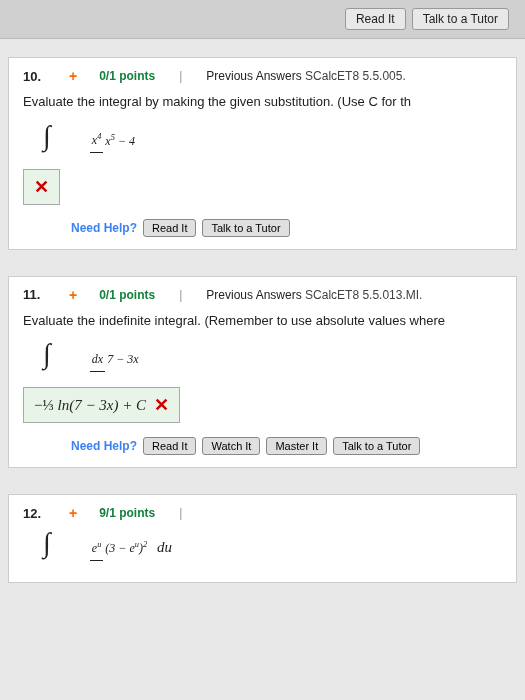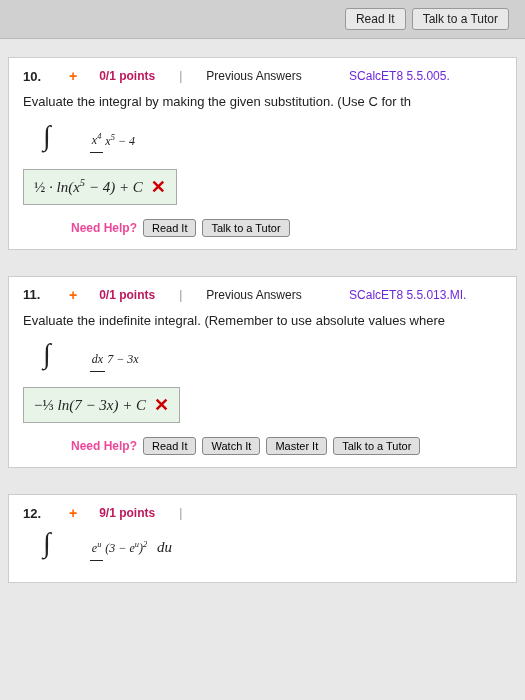--- a/index.html
+++ b/index.html
@@ -53,35 +53,34 @@
       min-width: 24px;
     }
 
     .plus-icon {
       color: #ff6600;
       font-weight: bold;
       font-size: 14px;
     }
 
     .points-label {
-      color: #be185d;
+      color: #15803d;
       font-weight: bold;
       font-size: 12px;
     }
 
     .sep {
       color: #999;
       margin: 0 2px;
     }
 
     .prev-answers {
-      color: #6d28d9;
+      color: #404040;
       font-size: 12px;
       text-decoration: none;
-      margin-left: 44px;
     }
 
     .question-text {
       font-size: 13px;
       margin-bottom: 10px;
       line-height: 1.5;
     }
 
     .math-display {
       font-size: 15px;
@@ -137,21 +136,21 @@
     }
 
     .need-help-row {
       display: flex;
       align-items: center;
       gap: 6px;
       margin-top: 8px;
     }
 
     .need-help-label {
-      color: #ec4899;
+      color: #3b82f6;
       font-weight: bold;
       font-size: 12px;
       padding-left: 48px;
     }
 
     .help-btn {
       background: #e0e0e0;
       border: 1px solid #888;
       border-radius: 3px;
       padding: 2px 8px;
@@ -200,24 +199,20 @@
   <div class="math-display">
     <span class="integral-sign">∫</span>
     <span class="fraction">
       <span class="numer inline-math">x<sup>4</sup></span>
       <span class="denom inline-math">x<sup>5</sup> − 4</span>
     </span>
   </div>
 
   
   <div class="answer-box">
-    <span class="inline-math">
-      <span style="font-style:normal">½</span>
-      · ln(x<sup>5</sup> − 4) + C
-    </span>
     <span class="wrong-mark">✕</span>
   </div>
 
   
   <div class="need-help-row">
     <span class="need-help-label">Need Help?</span>
     <button class="help-btn">Read It</button>
     <button class="help-btn">Talk to a Tutor</button>
   </div>
 </div>

